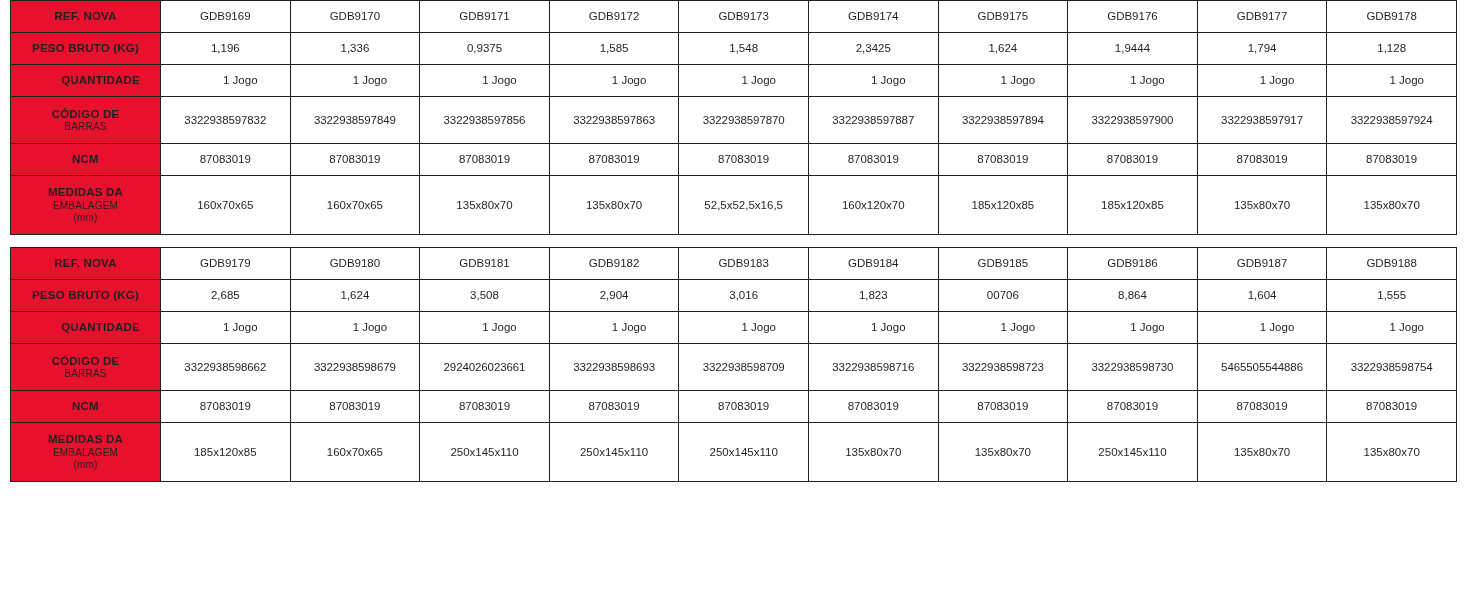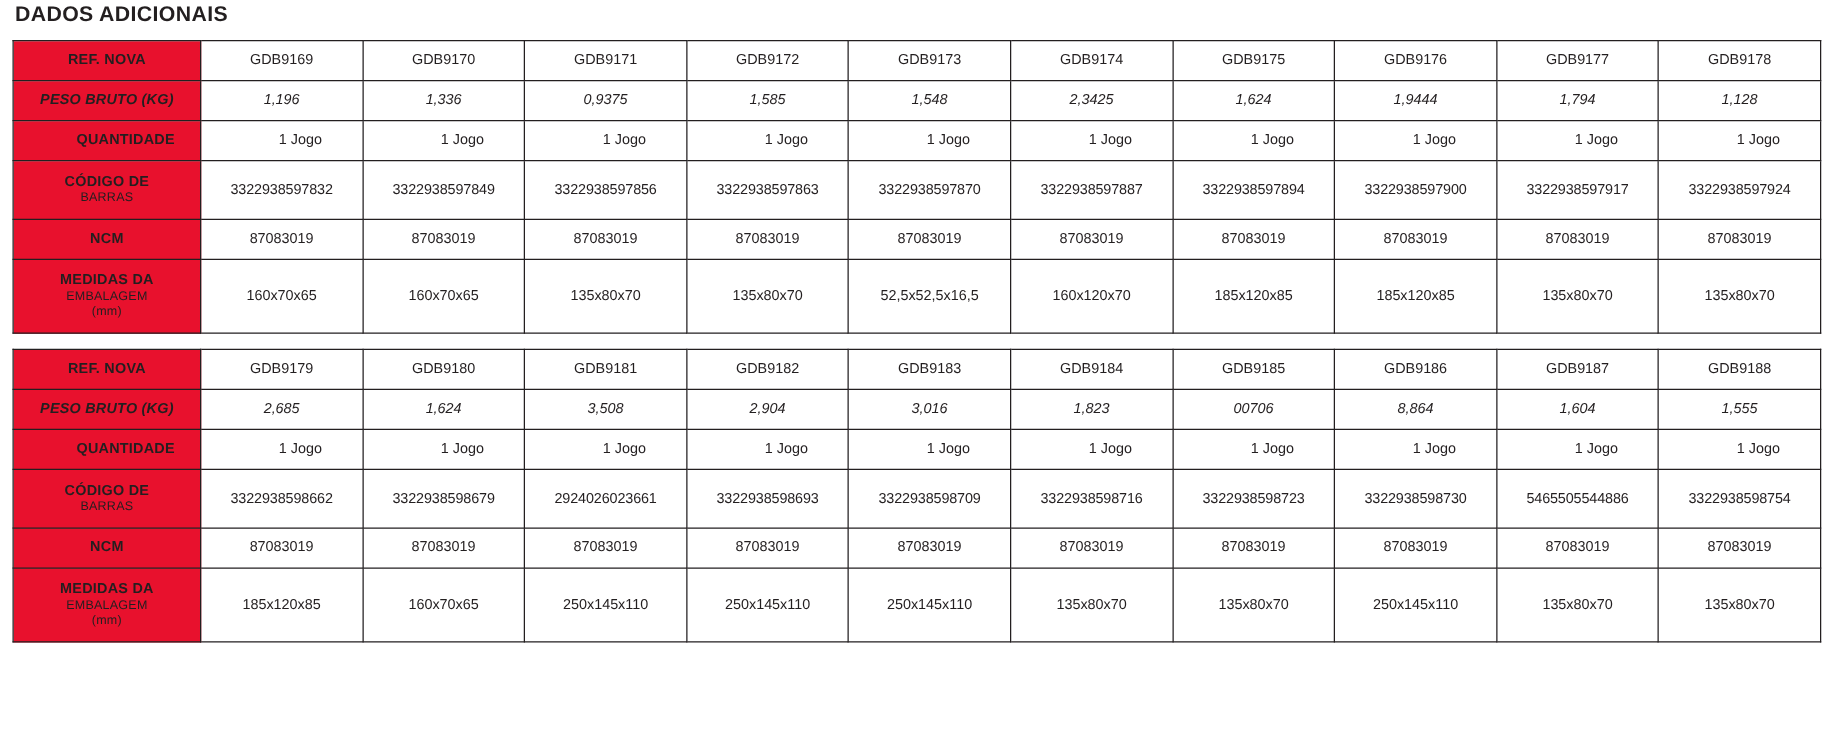--- a/index.html
+++ b/index.html
@@ -52,34 +52,33 @@
     letter-spacing: 0.2px;
     border: 1px solid #e8112d;
     width: 145px;
   }
   td.row-head .sub {
     display: block;
     font-size: 10px;
     font-weight: normal;
   }
   tr.r-ref td { height: 23px; }
-  tr.r-peso td { height: 23px; font-style: italic; }
+  tr.r-peso td { height: 23px; }
   tr.r-qtd td { height: 23px; padding-left: 32px; }
   tr.r-barras td { height: 38px; }
   tr.r-ncm td { height: 23px; text-align: center; }
   tr.r-med td { height: 50px; }
   td.cell-barras { font-size: 11px; letter-spacing: -0.1px; }
   td.cell-med { font-size: 11px; }
 </style>
 </head>
 <body>
 
 <div class="page">
 
-  <div class="page-title">DADOS ADICIONAIS</div>
 
   <table class="spec-table">
     <tbody>
         <tr class="r-ref">
       <td class="row-head">REF. NOVA</td>
       <td>GDB9169</td>
       <td>GDB9170</td>
       <td>GDB9171</td>
       <td>GDB9172</td>
       <td>GDB9173</td>

